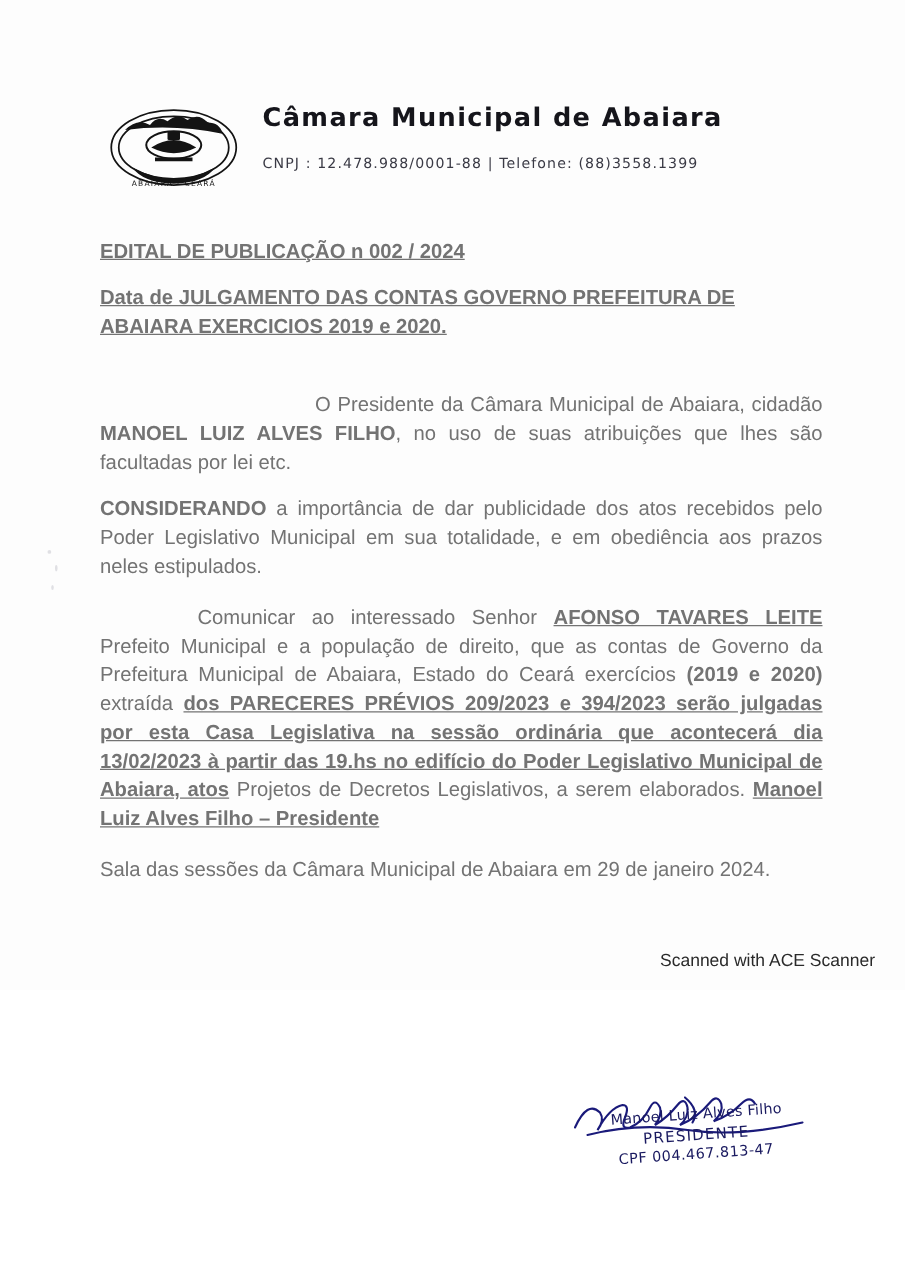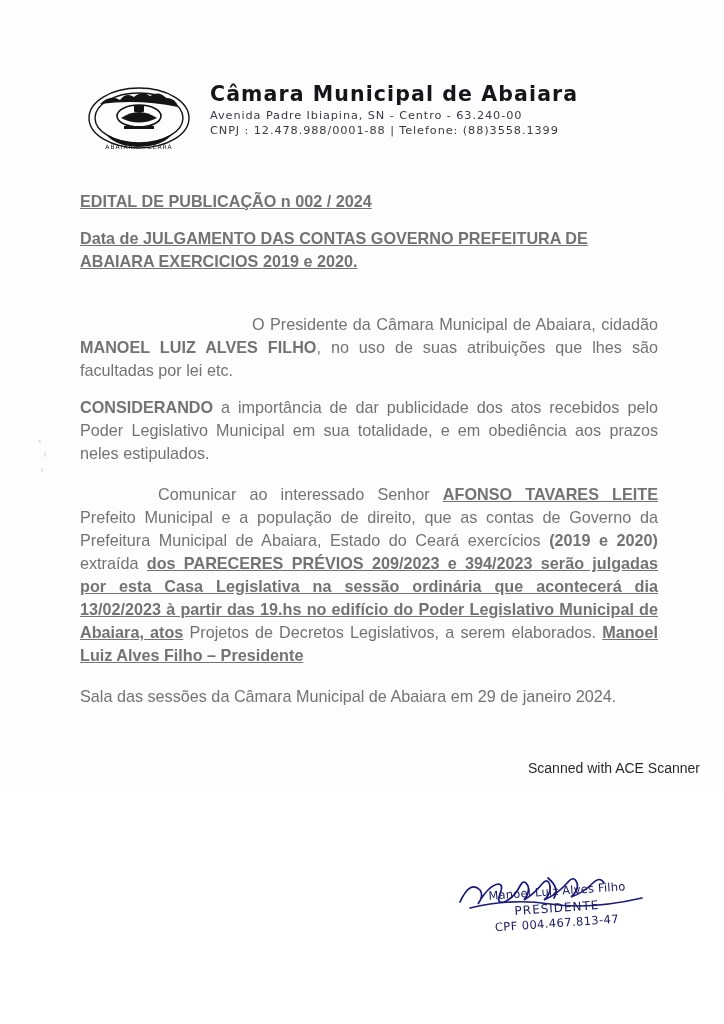--- a/index.html
+++ b/index.html
@@ -53,21 +53,21 @@
     line-height: 1.05;
   }
   .org-addr, .org-cnpj {
     font-family: "DejaVu Sans", sans-serif;
     font-size: 11.3px;
     letter-spacing: 0.9px;
     color: #3a3a45;
     white-space: nowrap;
     margin-top: 3px;
   }
-  .org-cnpj { margin-top: 2px; }
+  .org-cnpj { margin-top: 18px; }
 
   
   .doc-body {
     position: absolute;
     top: 190px;
     left: 80px;
     width: 578px;
   }
   .doc-body p {
     margin: 0 0 14px 0;
@@ -169,21 +169,20 @@
           <ellipse cx="59" cy="34" rx="22" ry="11" fill="none" stroke="#141414" stroke-width="1.6"></ellipse>
           <path d="M41 36 q18 -12 36 0 q-18 9 -36 0z"></path>
           <rect x="54" y="23" width="10" height="7" rx="1"></rect>
           <path d="M44 44 h30 v3 h-30z"></path>
         </g>
         <text x="59" y="67" font-family="DejaVu Sans" font-size="6" fill="#141414" text-anchor="middle" letter-spacing="1">ABAIARA - CEARÁ</text>
       </svg>
     </div>
     <div class="lh-text">
       <div class="org-name">Câmara Municipal de Abaiara</div>
-      <div class="org-addr">Avenida Padre Ibiapina, SN - Centro - 63.240-00</div>
       <div class="org-cnpj">CNPJ : 12.478.988/0001-88 | Telefone: (88)3558.1399</div>
     </div>
   </div>
 
   <div class="doc-body">
 
     <p class="title">EDITAL DE PUBLICAÇÃO n 002 / 2024</p>
 
     <p class="subtitle">Data de JULGAMENTO DAS CONTAS GOVERNO PREFEITURA DE ABAIARA EXERCICIOS 2019 e 2020.</p>
 

